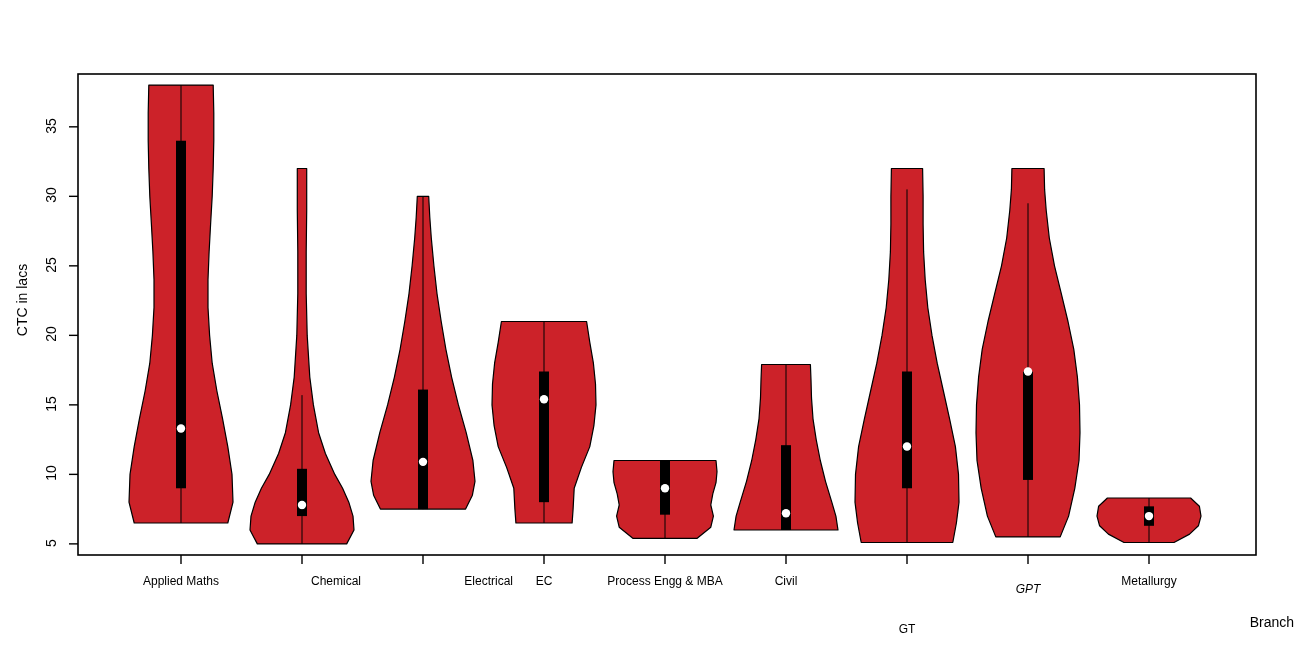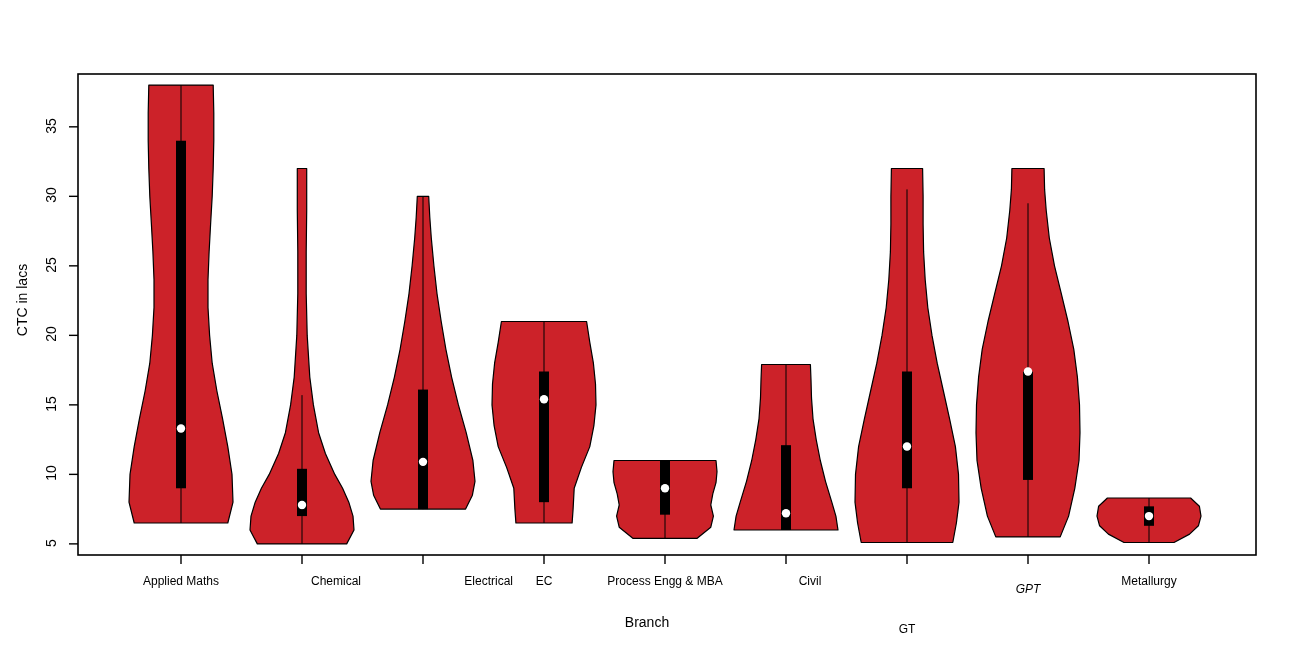--- a/index.html
+++ b/index.html
@@ -37,21 +37,21 @@
     font-size: 14px;
     transform: rotate(-90deg);
     transform-origin: center center;
     white-space: nowrap;
   }
   #xlabel {
     position: absolute;
     left: 0;
     top: 614px;
     width: 1294px;
-    text-align: center;
+    text-align: right;
     font-size: 14px;
   }
   #svg-canvas {
     position: absolute;
     left: 0;
     top: 0;
   }
   .ytick-label {
     position: absolute;
     font-size: 14px;
@@ -169,19 +169,19 @@
       <div class="ytick-label" style="left: 31px; top: 256.844px;">25</div>
       <div class="ytick-label" style="left: 31px; top: 187.335px;">30</div>
       <div class="ytick-label" style="left: 31px; top: 117.827px;">35</div>
     </div>
   <div id="xtick-labels">
       <div class="xtick-label" style="left: 91px; top: 574px;">Applied Maths</div>
       <div class="xtick-label" style="left: 202px; top: 574px; margin-left: 44px;">Chemical</div>
       <div class="xtick-label" style="left: 333px; top: 574px; text-align: right;">Electrical</div>
       <div class="xtick-label" style="left: 454px; top: 574px;">EC</div>
       <div class="xtick-label" style="left: 575px; top: 574px;">Process Engg &amp; MBA</div>
-      <div class="xtick-label" style="left: 696px; top: 574px; margin-left: 24px;">Civil</div>
+      <div class="xtick-label" style="left: 696px; top: 574px;">Civil</div>
       <div class="xtick-label" style="left: 817px; top: 574px; margin-top: 48px;">GT</div>
       <div class="xtick-label" style="left: 938px; top: 582px; font-style: italic;">GPT</div>
       <div class="xtick-label" style="left: 1059px; top: 574px; text-align: center;">Metallurgy</div>
     </div>
 
 </div>
 
 </body></html>

